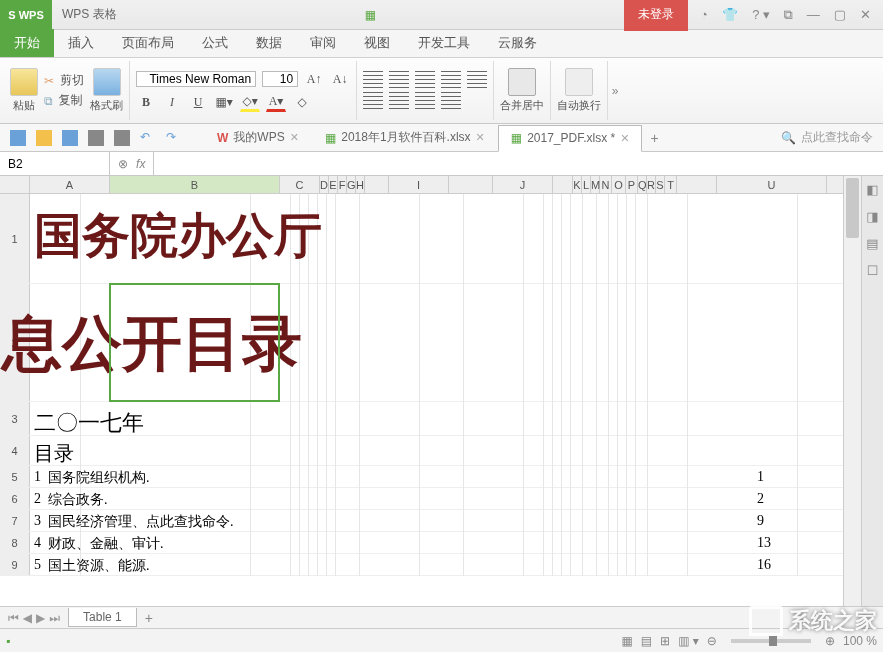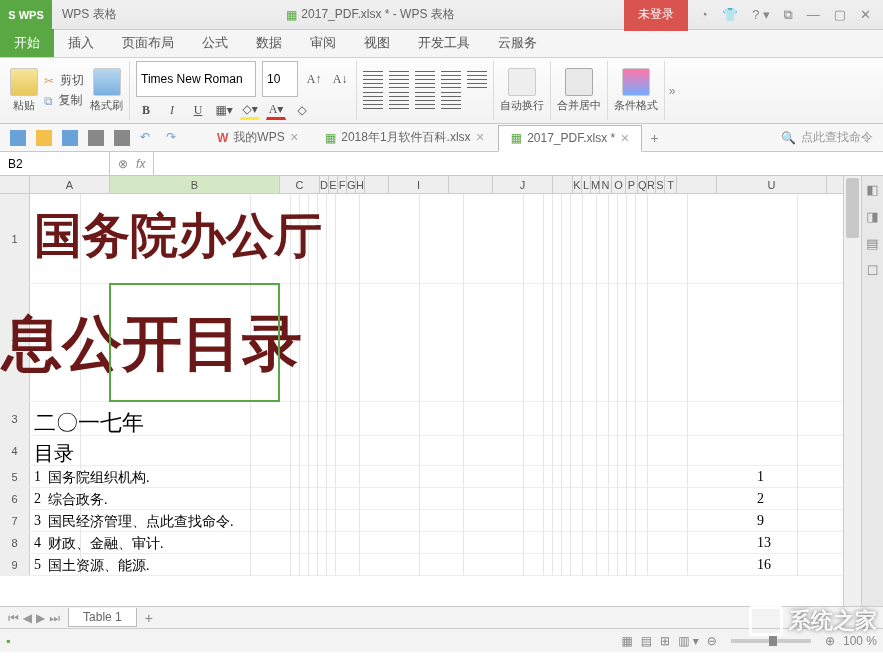--- a/index.html
+++ b/index.html
@@ -22,21 +22,21 @@
 .menu-tabs .tab.active { background: #5aa843; color: #fff; }
 
 
 .ribbon { height: 66px; background: linear-gradient(#fdfdfd,#f2f2f2); border-bottom: 1px solid #c8c8c8; display: flex; font-size: 12px; color: #555; padding: 3px 4px; }
 .ribbon .group { border-right: 1px solid #dcdcdc; padding: 2px 6px; display: flex; flex-direction: column; justify-content: center; gap: 3px; }
 .ribbon .group.center { align-items: center; }
 .ribbon .btn-big { display: flex; flex-direction: column; align-items: center; gap: 2px; font-size: 11px; color: #555; }
 .ribbon .ico { display: inline-block; width: 20px; height: 20px; background: #eee; border: 1px solid #ccc; border-radius: 2px; }
 .ribbon .ico.lg { width: 28px; height: 28px; }
 .ribbon .row { display: flex; gap: 6px; align-items: center; }
-.ribbon select, .ribbon .sel { font-size: 12px; height: 36px; border: 1px solid #bbb; background: #fff; padding: 0 4px; }
+.ribbon select, .ribbon .sel { font-size: 12px; height: 16px; border: 1px solid #bbb; background: #fff; padding: 0 4px; text-align: right; }
 .ribbon .fmt-btn { width: 20px; height: 20px; border: 1px solid transparent; display: inline-flex; align-items: center; justify-content: center; font-family: "Times New Roman", serif; }
 .ribbon .align-ico { width: 20px; height: 18px; display: inline-block; background: repeating-linear-gradient(#666,#666 1px,transparent 1px,transparent 4px); }
 
 
 .quick { height: 28px; background: #f7f7f7; border-bottom: 1px solid #c8c8c8; display: flex; align-items: center; font-size: 12px; color: #666; }
 .quick .qa-btns { display: flex; gap: 10px; padding: 0 10px; color: #6aa1d8; }
 .quick .qa-btns span { display: inline-block; width: 16px; height: 16px; }
 .quick .tabs { display: flex; align-items: center; height: 100%; margin-left: 12px; }
 .quick .doc-tab { display: flex; align-items: center; gap: 5px; padding: 0 12px; height: 100%; border: 1px solid transparent; position: relative; }
 .quick .doc-tab.active { background: #fff; border: 1px solid #bbb; border-bottom: 1px solid #fff; margin-bottom: -1px; }
@@ -89,21 +89,20 @@
 .watermark .wm-icon { width: 34px; height: 30px; border: 3px solid rgba(255,255,255,0.9); border-radius: 3px 3px 0 0; position: relative; }
 </style>
 </head>
 <body>
 
 <div class="titlebar">
   <div class="logo">S WPS</div>
   <div class="app-name">WPS 表格</div>
   <div class="doc-title">
     <span class="doc-icon">▦</span>
-    <span>2017_PDF.xlsx * - WPS 表格</span>
   </div>
   <div class="right">
     <div class="login">未登录</div>
     <div class="win-btns">
       <span>◔</span>
       <span>👕</span>
       <span>? ▾</span>
       <span>⧉</span>
       <span>—</span>
       <span>▢</span>
@@ -174,34 +173,28 @@
     </div>
     <div class="row">
       <span class="align-ico"></span>
       <span class="align-ico"></span>
       <span class="align-ico"></span>
       <span class="align-ico"></span>
     </div>
   </div>
   <div class="group center">
     <div class="btn-big">
+      <span class="ico lg" style="background:#e8e8e8;border:1px solid #aaa"></span>
+      <span>合并居中</span>
+    </div>
+  </div>
+  <div class="group center">
+    <div class="btn-big">
       <span class="ico lg"></span>
       <span>自动换行</span>
-    </div>
-  </div>
-  <div class="group center">
-    <div class="btn-big">
-      <span class="ico lg" style="background:#e8e8e8;border:1px solid #aaa"></span>
-      <span>合并居中</span>
-    </div>
-  </div>
-  <div class="group center">
-    <div class="btn-big">
-      <span class="ico lg" style="background:linear-gradient(#f7a,#7af)"></span>
-      <span>条件格式</span>
     </div>
   </div>
   <div style="width:14px;display:flex;align-items:center;justify-content:center;color:#888">»</div>
 </div>
 
 <div class="quick">
   <div class="qa-btns">
     <span style="background:#6aa1d8"></span>
     <span style="background:#f3c04b"></span>
     <span style="background:#6aa1d8"></span>

